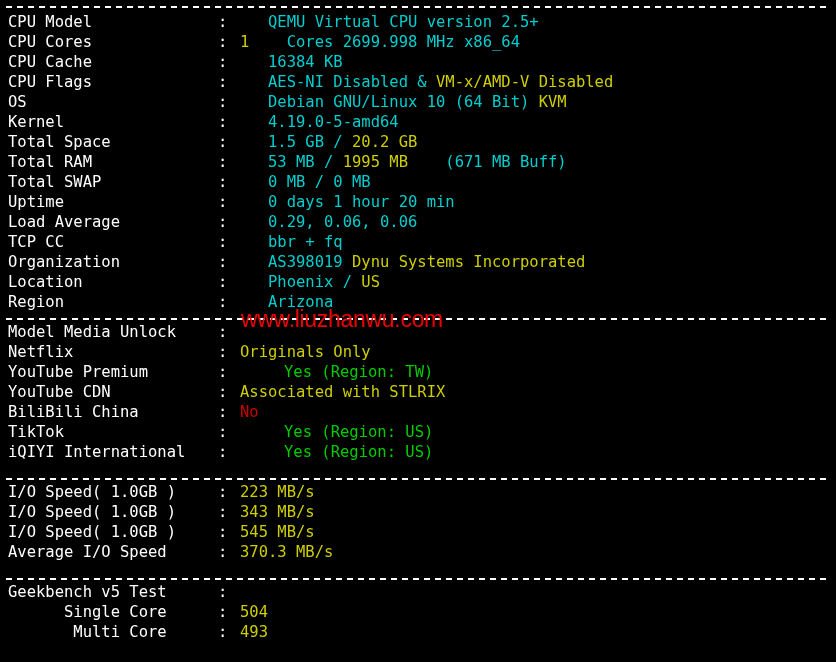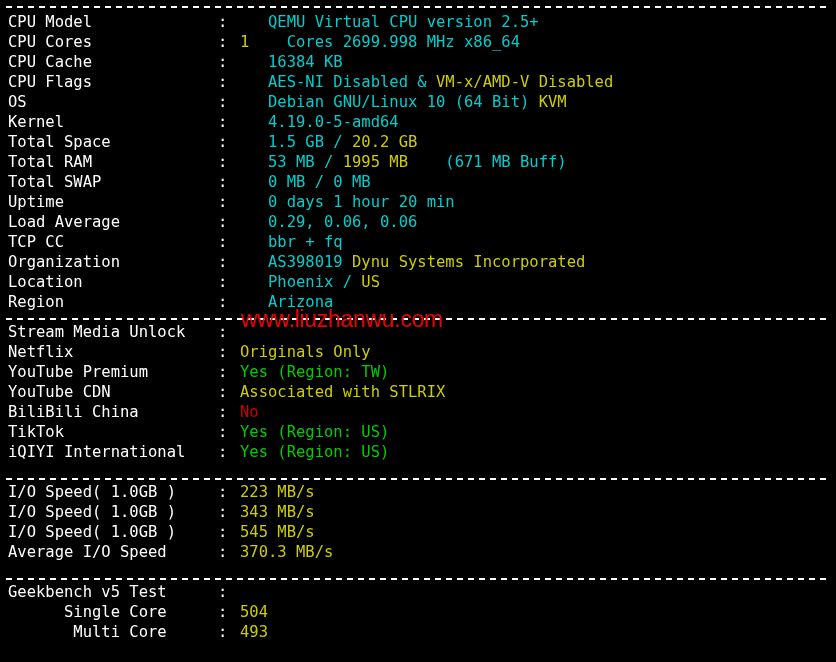--- a/index.html
+++ b/index.html
@@ -44,21 +44,21 @@
     color: #ffffff;
   }
 
   .row .value {
     position: absolute;
     left: 240px;
     white-space: pre;
   }
   .c-cyan   { color: #00cdcd; margin-left: 28px; }
   .c-yellow { color: #cdcd00; }
-  .c-green  { color: #00cd00; }
+  .c-green  { color: #00cd00; margin-left: 44px; }
   .c-red    { color: #cd0000; }
 
   
   .sep {
     position: absolute;
     left: 0;
     width: 836px;
     height: 20px;
     line-height: 20px;
     overflow: hidden;
@@ -117,21 +117,21 @@
       <div class="row" style="top: 252px;"><span class="label">Organization</span><span class="colon">:</span><span class="value"><span class="c-cyan">AS398019 </span><span class="c-yellow">Dynu Systems Incorporated</span></span></div>
       <div class="row" style="top: 272px;"><span class="label">Location</span><span class="colon">:</span><span class="value"><span class="c-cyan">Phoenix / </span><span class="c-yellow">US</span></span></div>
       <div class="row" style="top: 292px;"><span class="label">Region</span><span class="colon">:</span><span class="value"><span class="c-cyan">Arizona</span></span></div>
     </div>
 
   <div class="sep" style="top:310px;">
     <span class="dashes"></span>
   </div>
 
   <div id="stream-block">
-      <div class="row" style="top: 322px;"><span class="label">Stream Media Unlock</span><span class="colon">:</span><span class="value"></span></div>
+      <div class="row" style="top: 322px;"><span class="label">Model Media Unlock</span><span class="colon">:</span><span class="value"></span></div>
       <div class="row" style="top: 342px;"><span class="label">Netflix</span><span class="colon">:</span><span class="value"><span class="c-yellow">Originals Only</span></span></div>
       <div class="row" style="top: 362px;"><span class="label">YouTube Premium</span><span class="colon">:</span><span class="value"><span class="c-green">Yes (Region: TW)</span></span></div>
       <div class="row" style="top: 382px;"><span class="label">YouTube CDN</span><span class="colon">:</span><span class="value"><span class="c-yellow">Associated with STLRIX</span></span></div>
       <div class="row" style="top: 402px;"><span class="label">BiliBili China</span><span class="colon">:</span><span class="value"><span class="c-red">No</span></span></div>
       <div class="row" style="top: 422px;"><span class="label">TikTok</span><span class="colon">:</span><span class="value"><span class="c-green">Yes (Region: US)</span></span></div>
       <div class="row" style="top: 442px;"><span class="label">iQIYI International</span><span class="colon">:</span><span class="value"><span class="c-green">Yes (Region: US)</span></span></div>
     </div>
 
   <div class="sep" style="top:470px;">
     <span class="dashes"></span>

